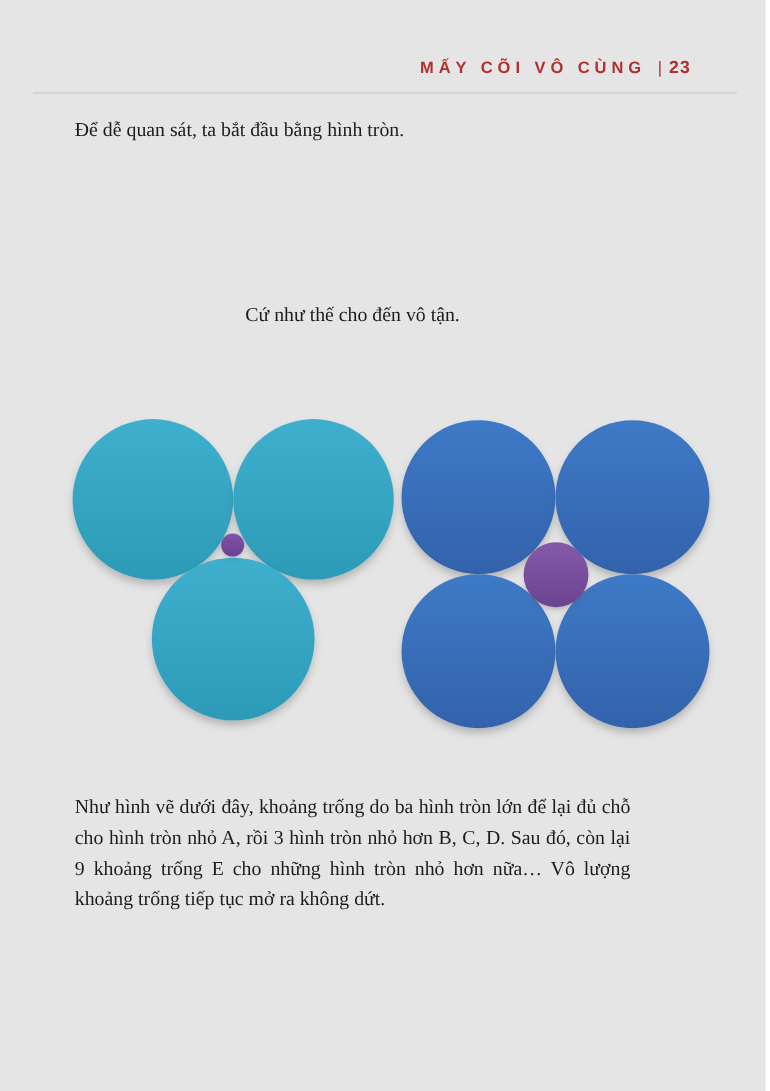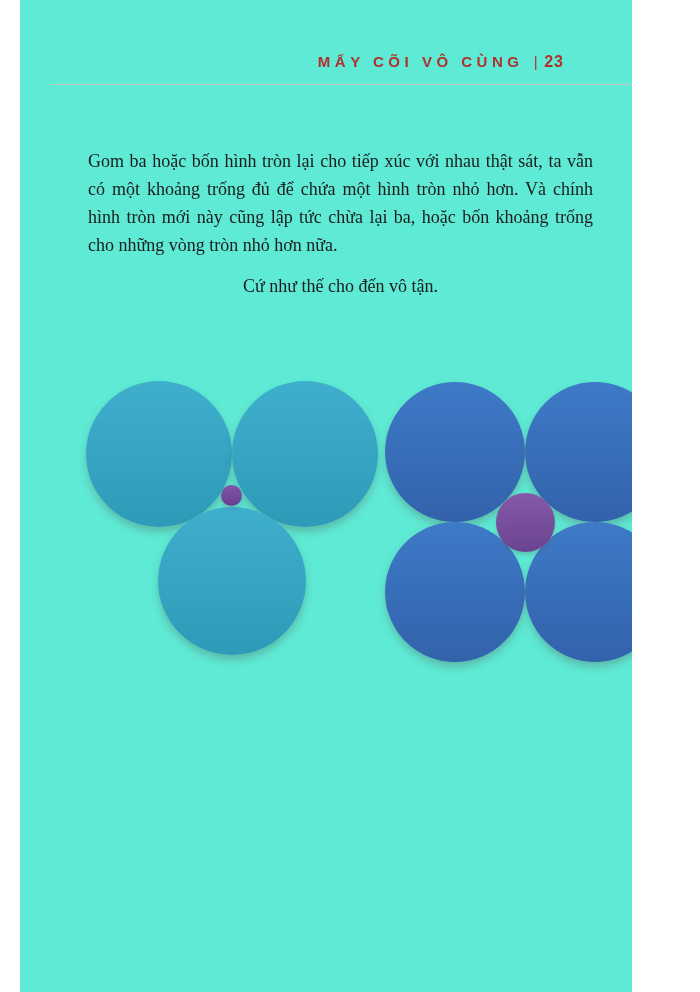--- a/index.html
+++ b/index.html
@@ -1,24 +1,23 @@
 <!DOCTYPE html>
 <html><head>
 <meta charset="utf-8">
 <style>
   html, body { margin: 0; padding: 0; background: #ffffff; }
   .page {
     position: relative;
-    width: 612px;
+    width: 696px;
     height: 992px;
-    background: #5eead4;
+    background: #e5e5e5;
     overflow: hidden;
     font-family: "Liberation Serif", serif;
     color: #1c1c1c;
-    margin-left: 20px;
   }
   .header {
     position: absolute;
     top: 52px;
     left: 0;
     right: 68px;
     text-align: right;
     font-family: "Liberation Sans", sans-serif;
     line-height: 20px;
     white-space: nowrap;
@@ -81,31 +80,32 @@
 <div class="page">
 
   <div class="header" style="color: rgb(177, 48, 46);">
     <span class="running-title">MẤY CÕI VÔ CÙNG</span>
     <span class="header-sep">|</span>
     <span class="page-num">23</span>
   </div>
 
   <div class="rule"></div>
 
+  <p class="para p1">Để dễ quan sát, ta bắt đầu bằng hình tròn.</p>
 
-  <p class="para p2">Gom ba hoặc bốn hình tròn lại cho tiếp xúc với nhau thật sát, ta vẫn có một khoảng trống đủ để chứa một hình tròn nhỏ hơn. Và chính hình tròn mới này cũng lập tức chừa lại ba, hoặc bốn khoảng trống cho những vòng tròn nhỏ hơn nữa.</p>
 
   <p class="para p3">Cứ như thế cho đến vô tận.</p>
 
   <div class="figure">
       <div class="circle large" style="left: 66px; top: 381px; width: 146px; height: 146px; background: linear-gradient(rgb(63, 175, 206), rgb(45, 155, 183));"></div>
       <div class="circle large" style="left: 212px; top: 381px; width: 146px; height: 146px; background: linear-gradient(rgb(63, 175, 206), rgb(45, 155, 183));"></div>
       <div class="circle large" style="left: 138px; top: 507px; width: 148px; height: 148px; background: linear-gradient(rgb(63, 175, 206), rgb(45, 155, 183));"></div>
       <div class="circle inner" style="left: 201px; top: 485px; width: 21px; height: 21px; background: linear-gradient(rgb(127, 84, 169), rgb(105, 63, 148));"></div>
       <div class="circle large" style="left: 365px; top: 382px; width: 140px; height: 140px; background: linear-gradient(rgb(62, 122, 199), rgb(51, 98, 171));"></div>
       <div class="circle large" style="left: 505px; top: 382px; width: 140px; height: 140px; background: linear-gradient(rgb(62, 122, 199), rgb(51, 98, 171));"></div>
       <div class="circle large" style="left: 365px; top: 522px; width: 140px; height: 140px; background: linear-gradient(rgb(62, 122, 199), rgb(51, 98, 171));"></div>
       <div class="circle large" style="left: 505px; top: 522px; width: 140px; height: 140px; background: linear-gradient(rgb(62, 122, 199), rgb(51, 98, 171));"></div>
       <div class="circle inner" style="left: 476px; top: 493px; width: 59px; height: 59px; background: linear-gradient(rgb(132, 89, 169), rgb(107, 68, 145));"></div>
     </div>
 
+  <p class="para p4">Như hình vẽ dưới đây, khoảng trống do ba hình tròn lớn để lại đủ chỗ cho hình tròn nhỏ A, rồi 3 hình tròn nhỏ hơn B, C, D. Sau đó, còn lại 9 khoảng trống E cho những hình tròn nhỏ hơn nữa… Vô lượng khoảng trống tiếp tục mở ra không dứt.</p>
 
 </div>
 
 </body></html>

